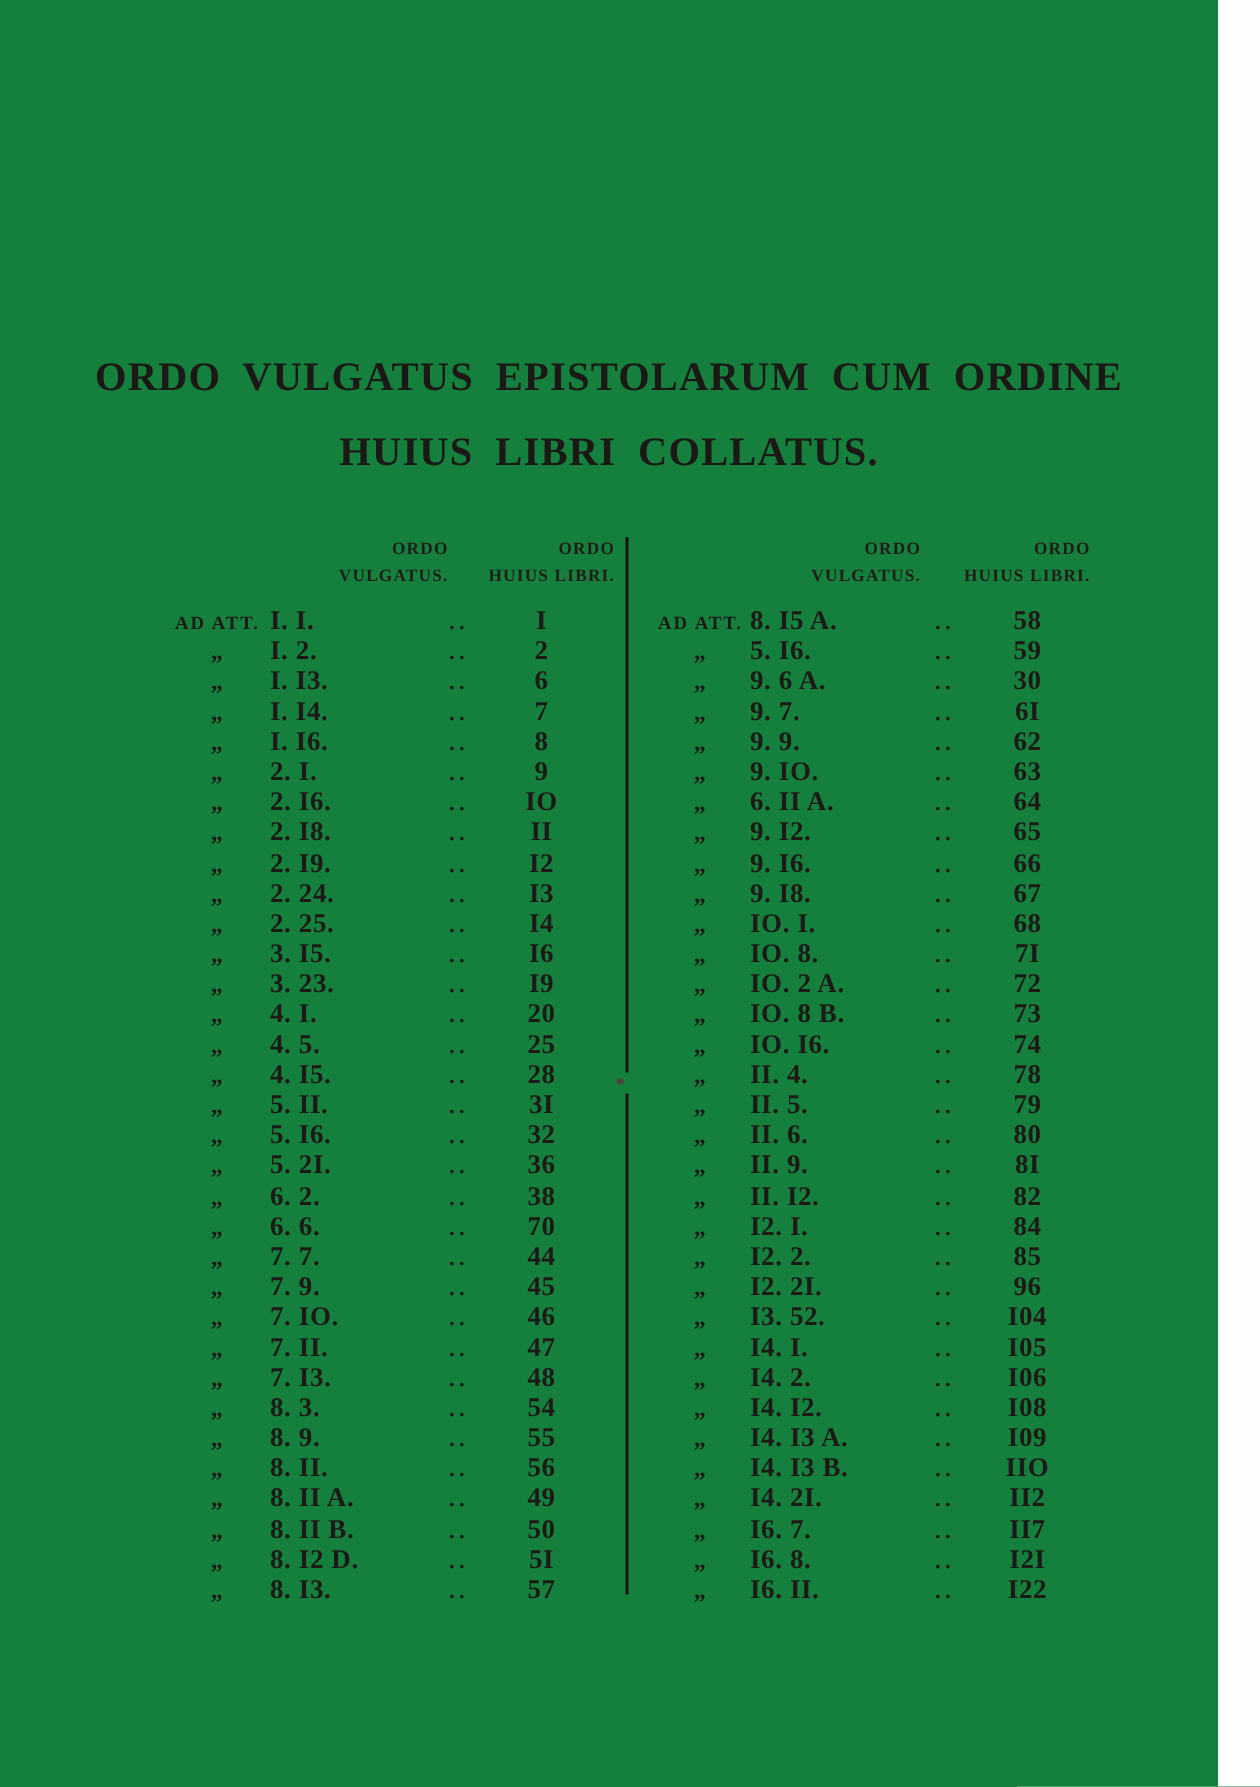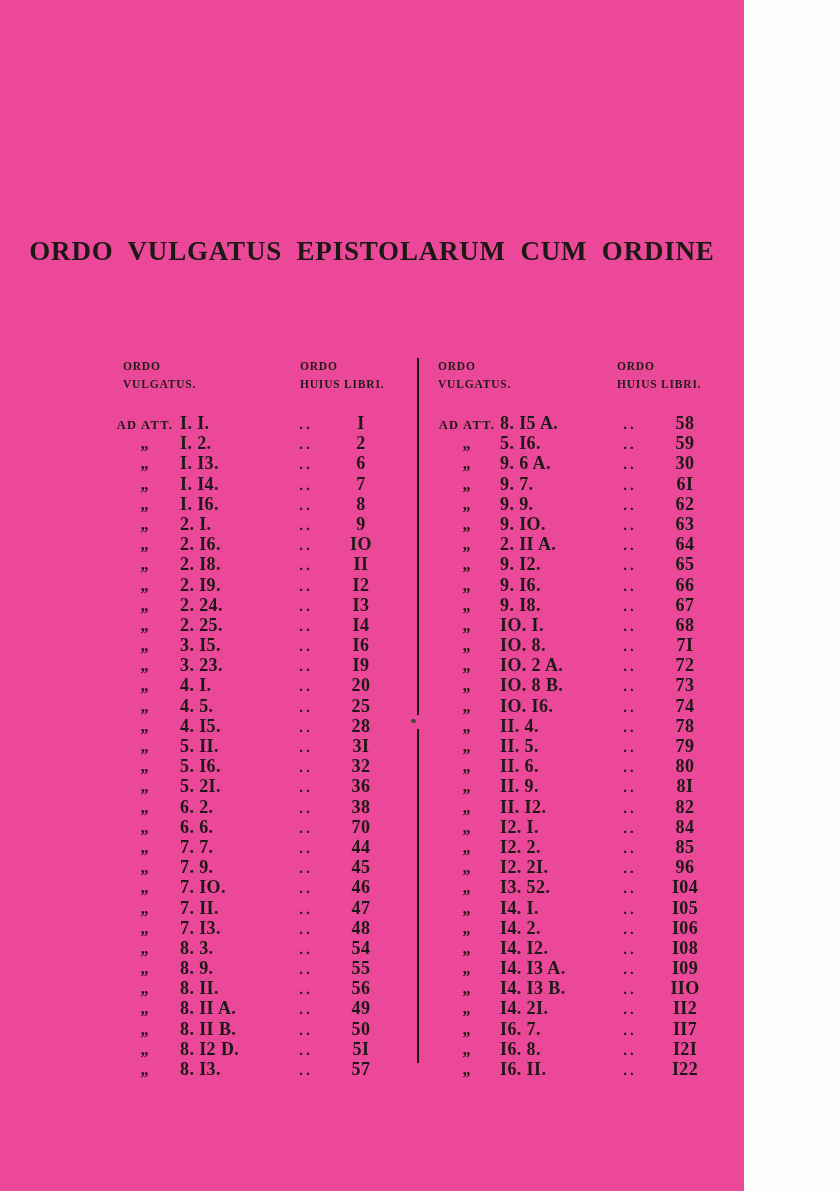--- a/index.html
+++ b/index.html
@@ -3,21 +3,21 @@
 <meta charset="utf-8">
 <style>
   * { margin:0; padding:0; box-sizing:border-box; }
   html,body { width:840px; height:1191px; }
   body {
     background:#fdfdfc;
     font-family:"Liberation Serif", serif;
     color:#1c1916;
     overflow:hidden;
   }
-  .sheet { position:relative; width:744px; height:1191px; background:#ec4899;font-family:Liberation Serif, serif; }
+  .sheet { position:relative; width:812px; height:1191px; background:#15803d;font-family:Liberation Serif, serif; }
 
   
   .title {
     position:absolute; left:0; right:0;
     text-align:center;
     font-weight:700;
     font-size:27px;
     letter-spacing:0.8px;
     word-spacing:7px;
     color:#1b1815;
@@ -27,33 +27,33 @@
 
   
   .ctable { position:absolute; top:357px; width:290px; }
   .ctable.left  { left:110px; }
   .ctable.right { left:434px; }
 
   .thead { display:grid; height:38px; }
   .ctable.left  .thead { grid-template-columns:176px 110px; }
   .ctable.right .thead { grid-template-columns:176px 110px; }
   .hcell {
-    text-align:left;
+    text-align:right;
     font-weight:700;
     font-size:11.5px;
     letter-spacing:0.8px;
     line-height:18px;
     color:#201c18;
   }
   .ctable.left  .hcell.ha { transform:translateX(13px); }
   .ctable.left  .hcell.hb { transform:translateX(14px); }
   .ctable.right .hcell.ha { transform:translateX(4px); }
   .ctable.right .hcell.hb { transform:translateX(7px); }
 
-  .rows { margin-top:18px; }
+  .rows { margin-top:8px; }
   .row {
     display:grid;
     align-items:baseline;
     height:20.2px;
     line-height:20.2px;
     font-weight:700;
     font-size:18px;
     color:#1c1916;
   }
   .ctable.left  .row { grid-template-columns:70px 106px 40px 70px; }
@@ -78,20 +78,21 @@
     position:absolute; left:411px; top:719px;
     width:5px; height:4px; background:#4a4640; border-radius:2px;
   }
 </style>
 </head>
 <body>
 
 <div class="sheet">
 
   <div class="title l1">ORDO VULGATUS EPISTOLARUM CUM ORDINE</div>
+  <div class="title l2">HUIUS LIBRI COLLATUS.</div>
 
   <section class="ctable left">
     <div class="thead">
       <div class="hcell ha">
         <div>ORDO</div>
         <div>VULGATUS.</div>
       </div>
       <div class="hcell hb">
         <div>ORDO</div>
         <div>HUIUS LIBRI.</div>
@@ -380,21 +381,21 @@
 
   <div class="row">
     <span class="c lab is-ditto">„</span>
     <span class="c ref">9. IO.</span>
     <span class="c dots">..</span>
     <span class="c num">63</span>
   </div>
 
   <div class="row">
     <span class="c lab is-ditto">„</span>
-    <span class="c ref">2. II A.</span>
+    <span class="c ref">6. II A.</span>
     <span class="c dots">..</span>
     <span class="c num">64</span>
   </div>
 
   <div class="row">
     <span class="c lab is-ditto">„</span>
     <span class="c ref">9. I2.</span>
     <span class="c dots">..</span>
     <span class="c num">65</span>
   </div>

